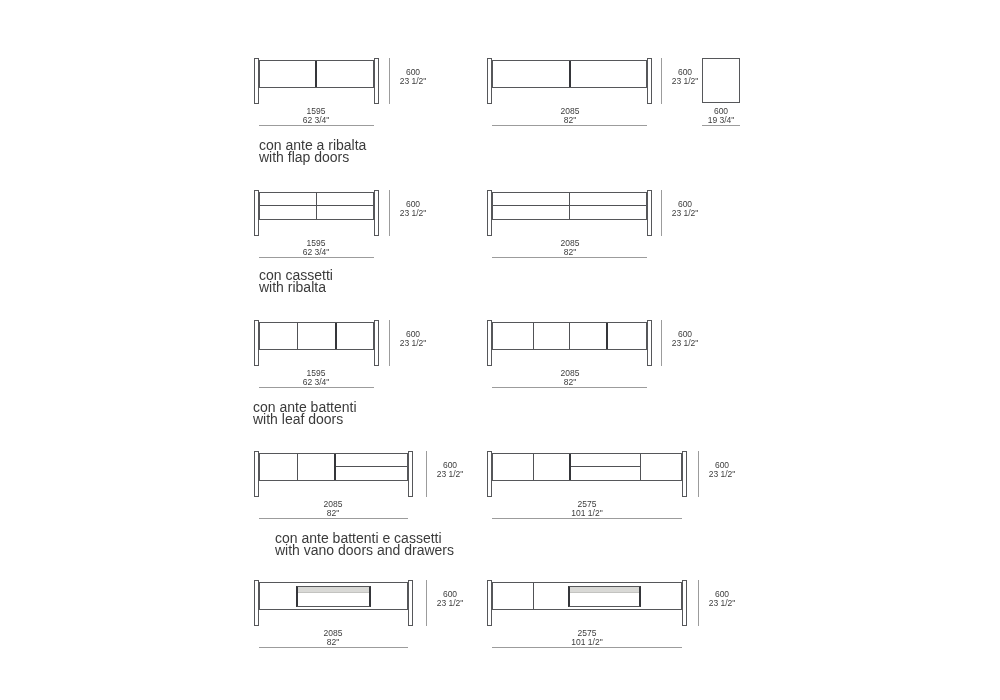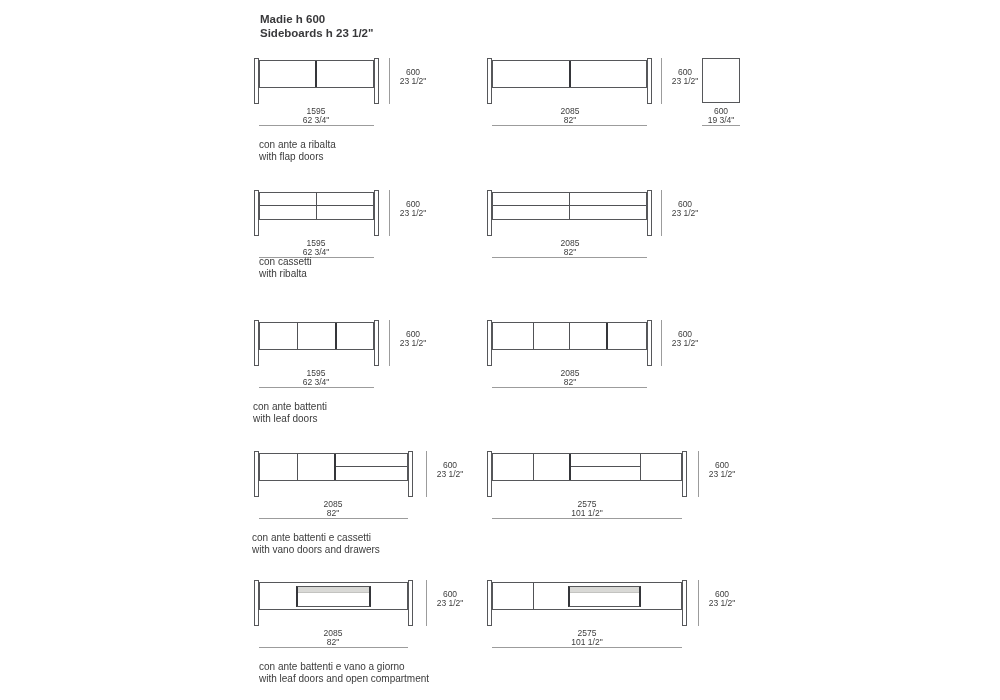--- a/index.html
+++ b/index.html
@@ -3,45 +3,41 @@
 <meta charset="utf-8">
 <style>
   * { margin:0; padding:0; box-sizing:border-box; }
   html,body { background:#ffffff; }
   .canvas {
     position:relative; width:1000px; height:700px; background:#ffffff;
     font-family:"Liberation Sans", sans-serif; color:#3c3c3c; overflow:hidden;
   }
   .title { position:absolute; left:260px; top:12px; font-size:11.5px; font-weight:bold;
            line-height:14px; color:#39393b; white-space:nowrap; }
-  .caption { position:absolute; font-size:10px; line-height:12px; color:#3b3b3b; white-space:nowrap; }
+  .caption { position:absolute; font-size:14px; line-height:12px; color:#3b3b3b; white-space:nowrap; }
   .leg  { position:absolute; width:5px; height:46px; border:1px solid #56575a; background:#fff; }
   .body { position:absolute; height:28px; border:1px solid #56575a; background:#fff; }
   .sideview { position:absolute; width:38px; height:45px; border:1px solid #56575a; background:#fff; }
   .vdiv { position:absolute; top:0; bottom:0; width:1px; background:#515256; }
   .vdiv.thick { width:2px; background:#35363a; }
   .hdiv { position:absolute; height:1px; background:#515256; }
   .comp { position:absolute; top:3px; height:21px; border:1px solid #56575a;
           border-left:2px solid #35363a; border-right:2px solid #35363a; background:#fff; }
   .comp-shade { position:absolute; left:0; right:0; top:0; height:6px; background:#d9d9d6;
                 border-bottom:1px solid #c3c3c0; }
   .vline { position:absolute; width:1px; height:46px; background:#9c9c9c; }
   .hline { position:absolute; height:1px; background:#9c9c9c; }
   .dim { position:absolute; font-size:8.5px; line-height:9px; text-align:center;
          color:#3d3d3d; white-space:nowrap; }
 </style>
 </head>
 <body>
 
 <div class="canvas">
 
-  <div class="title">
-    <div>Madie h 600</div>
-    <div>Sideboards h 23 1/2"</div>
-  </div>
 
   <div>
     <div class="leg" style="left:254px;top:58px"></div>
     <div class="leg" style="left:374px;top:58px"></div>
     <div class="body" style="left:259px;top:60px;width:115px">
       <div class="vdiv thick" style="left:55px"></div>
     </div>
     <div class="vline" style="left:389px;top:58px"></div>
     <div class="dim" style="left:393px;top:68px;width:40px">
       <div>600</div>
@@ -117,21 +113,21 @@
       <div>600</div>
       <div>23 1/2"</div>
     </div>
     <div class="dim" style="left:520px;top:239px;width:100px">
       <div>2085</div>
       <div>82"</div>
     </div>
     <div class="hline" style="left:492px;top:257px;width:155px"></div>
   </div>
 
-  <div class="caption" style="left:259px;top:256px">
+  <div class="caption" style="left:259px;top:269px">
     <div>con cassetti</div>
     <div>with ribalta</div>
   </div>
 
   <div>
     <div class="leg" style="left:254px;top:320px"></div>
     <div class="leg" style="left:374px;top:320px"></div>
     <div class="body" style="left:259px;top:322px;width:115px">
       <div class="vdiv" style="left:37px"></div>
       <div class="vdiv thick" style="left:75px"></div>
@@ -207,21 +203,21 @@
       <div>600</div>
       <div>23 1/2"</div>
     </div>
     <div class="dim" style="left:537px;top:500px;width:100px">
       <div>2575</div>
       <div>101 1/2"</div>
     </div>
     <div class="hline" style="left:492px;top:518px;width:190px"></div>
   </div>
 
-  <div class="caption" style="left:252px;top:532px">
+  <div class="caption" style="left:275px;top:532px">
     <div>con ante battenti e cassetti</div>
     <div>with vano doors and drawers</div>
   </div>
 
   <div>
     <div class="leg" style="left:254px;top:580px"></div>
     <div class="leg" style="left:408px;top:580px"></div>
     <div class="body" style="left:259px;top:582px;width:149px">
       <div class="comp" style="left:36px;width:75px">
         <div class="comp-shade"></div>
@@ -253,18 +249,14 @@
       <div>600</div>
       <div>23 1/2"</div>
     </div>
     <div class="dim" style="left:537px;top:629px;width:100px">
       <div>2575</div>
       <div>101 1/2"</div>
     </div>
     <div class="hline" style="left:492px;top:647px;width:190px"></div>
   </div>
 
-  <div class="caption" style="left:259px;top:661px">
-    <div>con ante battenti e vano a giorno</div>
-    <div>with leaf doors and open compartment</div>
-  </div>
 
 </div>
 
 </body></html>

